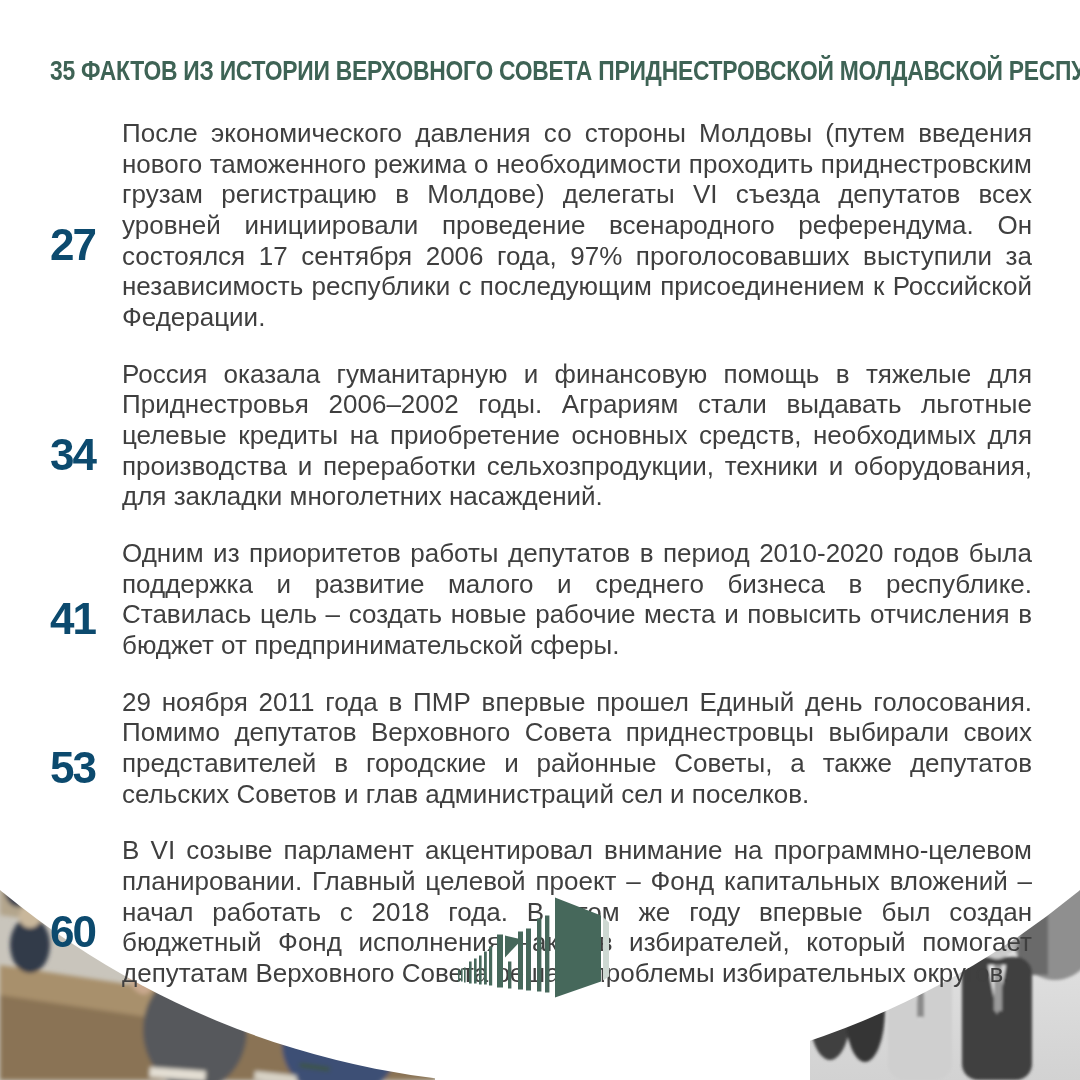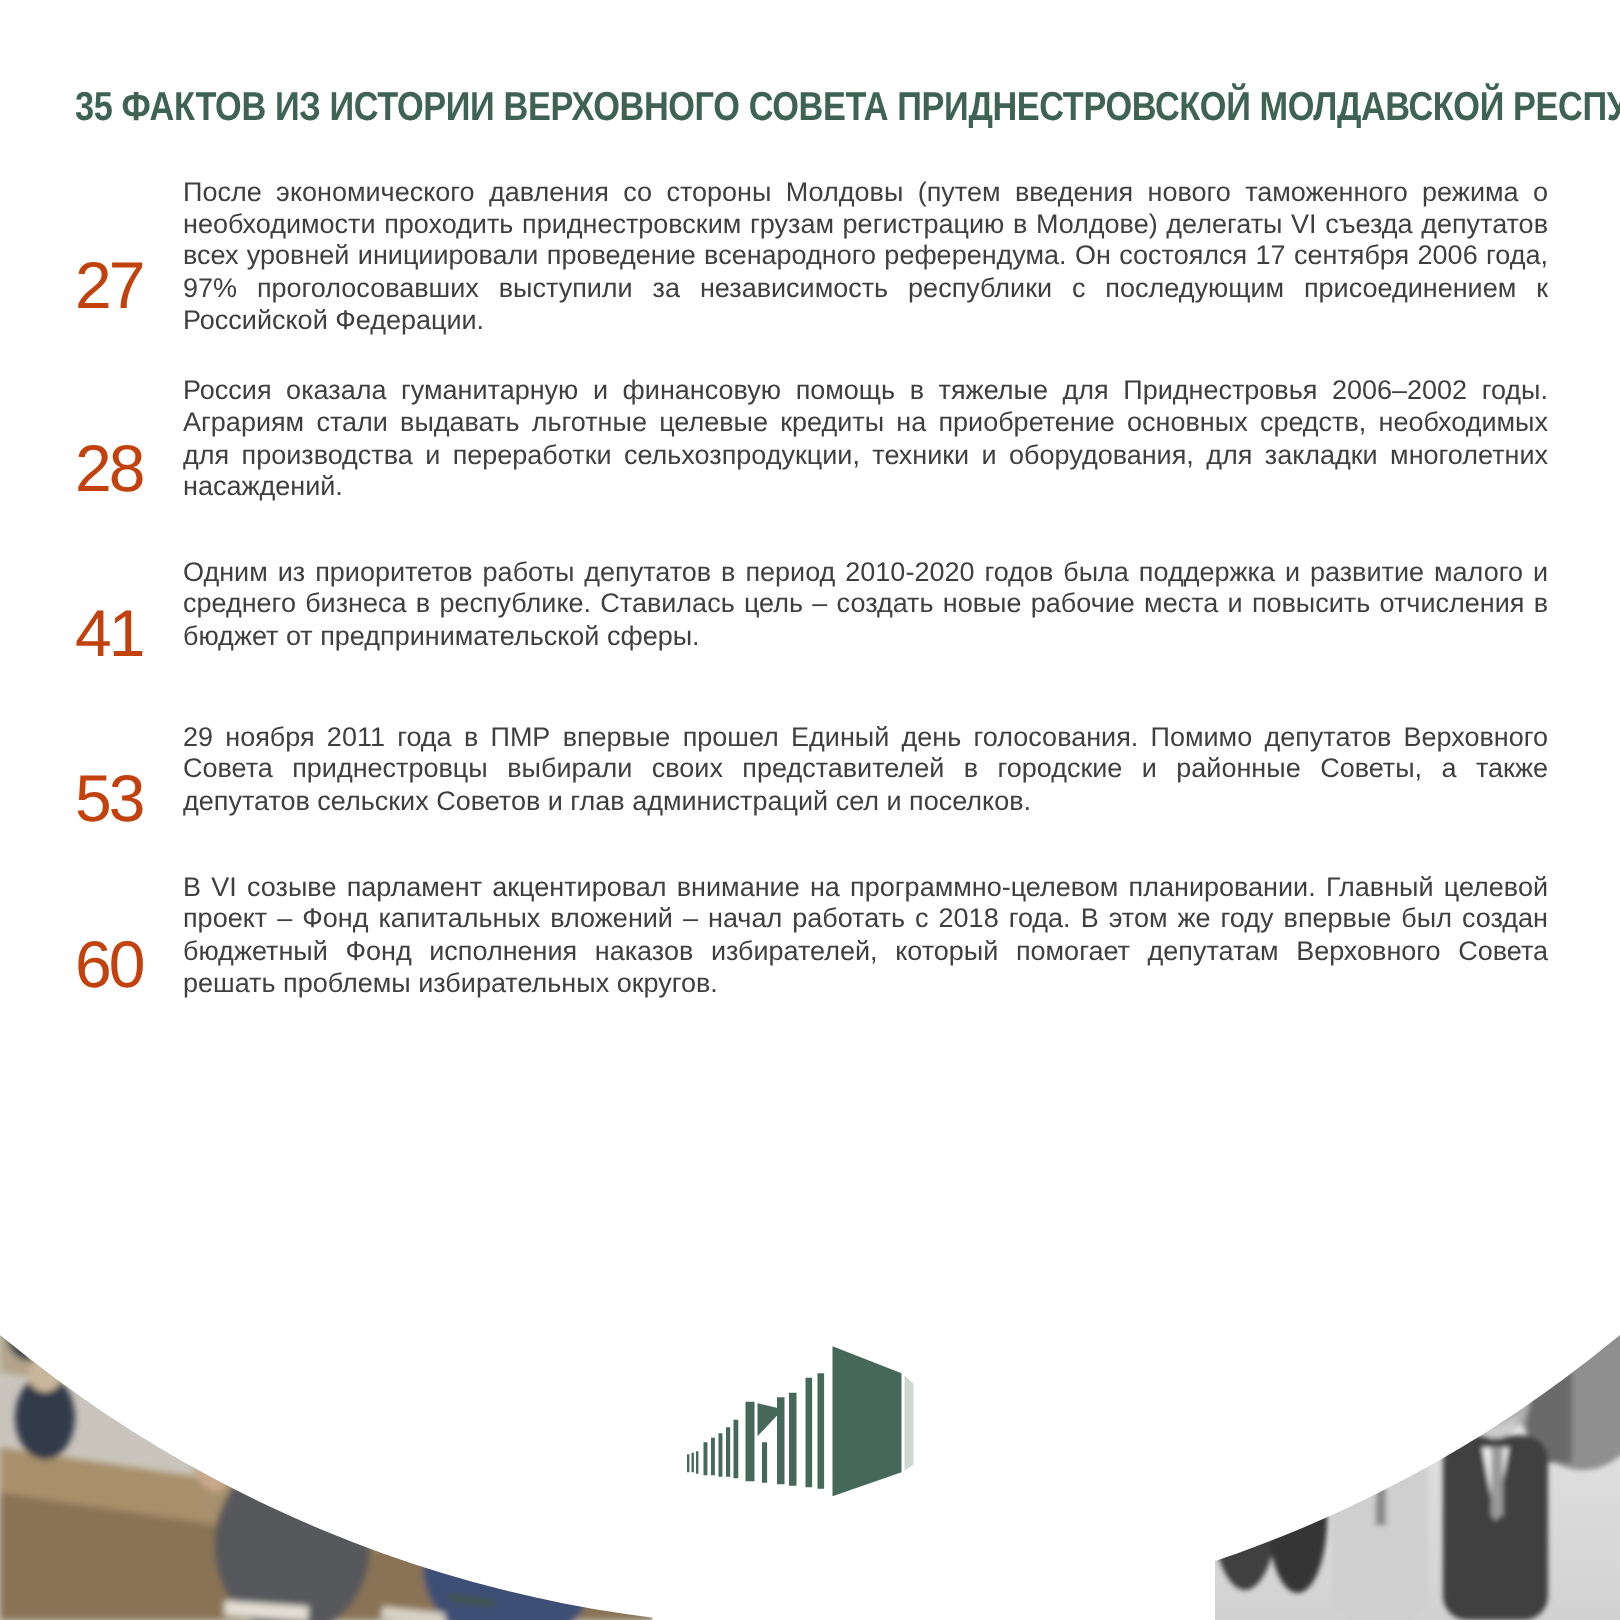--- a/index.html
+++ b/index.html
@@ -25,26 +25,26 @@
   .title-inner {
     display:block; width:118%; transform:scaleX(0.847); transform-origin:left top;
     text-align:center; white-space:nowrap; letter-spacing:-0.3px;
   }
   .facts {
     position:absolute; top:118px; left:50px; right:48px;
     display:flex; flex-direction:column; gap:26px;
   }
   .fact { display:flex; align-items:center; }
   .fact-number {
-    width:72px; min-width:72px; color:#c2410c;
-    font-size:44px; font-weight:normal; letter-spacing:-2px; line-height:1;margin-top:40px;
+    width:72px; min-width:72px; color:#0c4a6e;
+    font-size:44px; font-weight:bold; letter-spacing:-2px; line-height:1;margin-top:40px;
   }
   .fact-text {
     flex:1; text-align:justify; color:#3F3F3F;
-    font-size:18px; line-height:1.18; overflow:visible;
+    font-size:26px; line-height:1.18; overflow:visible;
   }
   .fact-text .condensed {
     display:block; width:113%; transform:scaleX(0.885); transform-origin:left center;
     font-weight:bold; letter-spacing:-0.2px; line-height:1.25; color:#3A3A3A;
   }
   .logo {
     position:absolute; left:455px; top:883px; width:170px; height:135px;
   }
   .logo svg { display:block; width:100%; height:100%; }
 </style>
@@ -146,21 +146,21 @@
     </div>
 
     <div class="facts">
 
       <div class="fact">
         <div class="fact-number">27</div>
         <div class="fact-text">После экономического давления со стороны Молдовы (путем введения нового таможенного режима о необходимости проходить приднестровским грузам регистрацию в Молдове) делегаты VI съезда депутатов всех уровней инициировали проведение всенародного референдума. Он состоялся 17 сентября 2006 года, 97% проголосовавших выступили за независимость республики с последующим присоединением к Российской Федерации.</div>
       </div>
 
       <div class="fact">
-        <div class="fact-number">28</div>
+        <div class="fact-number">34</div>
         <div class="fact-text">Россия оказала гуманитарную и финансовую помощь в тяжелые для Приднестровья 2006–2002 годы. Аграриям стали выдавать льготные целевые кредиты на приобретение основных средств, необходимых для производства и переработки сельхозпродукции, техники и оборудования, для закладки многолетних насаждений.</div>
       </div>
 
       <div class="fact">
         <div class="fact-number">41</div>
         <div class="fact-text">Одним из приоритетов работы депутатов в период 2010-2020 годов была поддержка и развитие малого и среднего бизнеса в республике. Ставилась цель – создать новые рабочие места и повысить отчисления в бюджет от предпринимательской сферы.</div>
       </div>
 
 
       <div class="fact">

